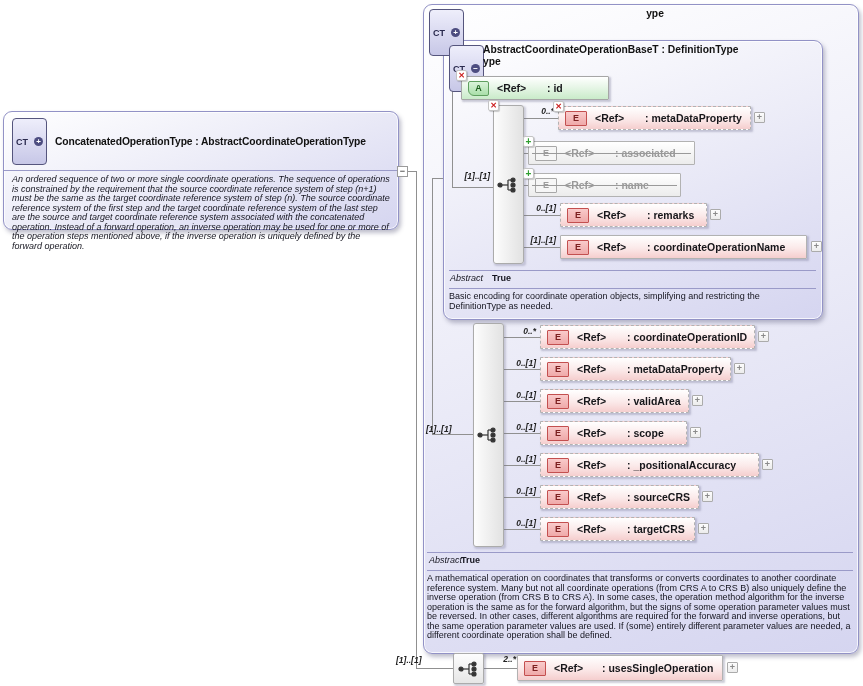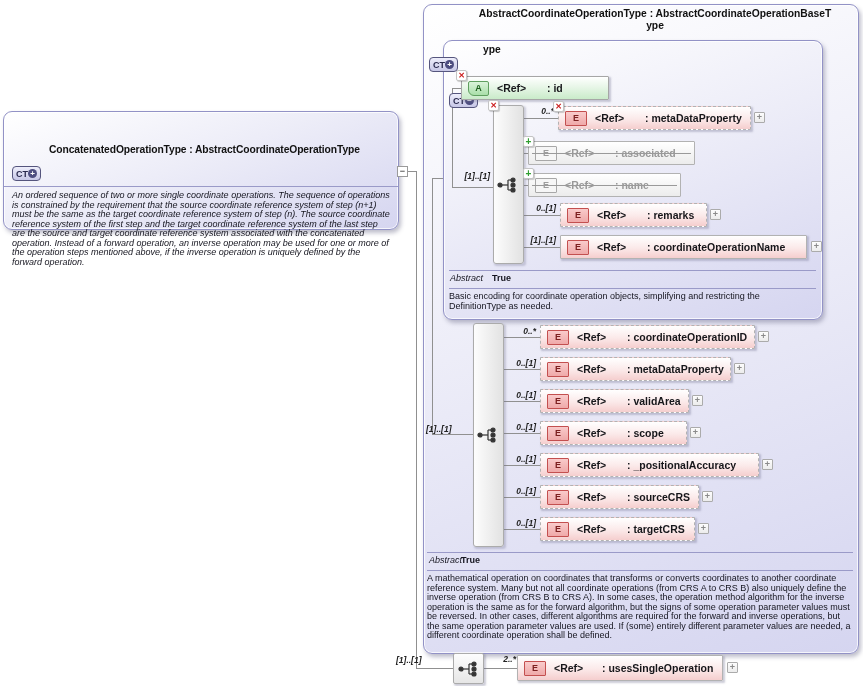--- a/index.html
+++ b/index.html
@@ -8,24 +8,24 @@
 
   
   .ctbox{position:absolute;border:1px solid #9292c6;border-radius:9px;
          background:linear-gradient(160deg,#ffffff 0%,#ededf8 45%,#d5d5f0 100%);
          box-shadow:2px 3px 4px rgba(110,110,140,.45), inset 0 0 0 1px rgba(255,255,255,.75);}
   .ct-header{display:flex;align-items:center;gap:8px;padding:6px 8px 5px 8px;
              border-bottom:1px solid #9a9ac8;}
   .ct-title{font-size:10.3px;font-weight:bold;color:#111;white-space:nowrap;letter-spacing:-.1px;}
   .ct-title-block{position:absolute;font-size:10.3px;font-weight:bold;color:#111;line-height:12px;white-space:nowrap;}
 
-  .ct-icon{display:inline-flex;align-items:center;gap:0;height:13px;padding:0 3px;
+  .ct-icon{display:inline-flex;align-items:center;gap:6px;height:13px;padding:16px 3px;
            border:1px solid #55557d;border-radius:4px;flex:none;
            background:linear-gradient(180deg,#eeeefb,#c7c7e7);
-           font-size:9px;font-weight:bold;color:#2a2a4e;margin-top:48px;}
+           font-size:9px;font-weight:bold;color:#2a2a4e;}
   .ct-icon .circ{display:inline-block;width:9px;height:9px;border-radius:50%;
                  background:#4d4d80;color:#ffffff;font-size:8px;line-height:9px;
                  text-align:center;font-weight:bold;}
   .ct-icon-abs{position:absolute;z-index:4;}
 
   .desc{position:absolute;font-size:9px;line-height:9.5px;color:#15151f;z-index:4;}
   .ct-header-desc{font-size:9px;font-style:italic;line-height:9.5px;color:#15151f;padding:4px 8px;}
 
   
   .el{position:absolute;height:24px;box-sizing:border-box;z-index:5;
@@ -130,29 +130,29 @@
       <line x1="502" y1="497" x2="540" y2="497"></line>
       <line x1="502" y1="529" x2="540" y2="529"></line>
     </g>
   </svg>
 
   <span class="ct-icon ct-icon-abs" style="left:429px;top:9px;">
     <span>CT</span>
     <span class="circ">+</span>
   </span>
   <div class="ct-title-block" style="left:457px;top:8px;width:396px;text-align:center;z-index:4;">
-    <div>AbstractCoordinateOperationType : AbstractCoordinateOperationBaseT</div>
     <div>ype</div>
   </div>
 
   <span class="ct-icon ct-icon-abs" style="left:449px;top:45px;">
     <span>CT</span>
     <span class="circ">−</span>
   </span>
   <div class="ct-title-block" style="left:483px;top:44px;z-index:4;">
+    <div>AbstractCoordinateOperationBaseT : DefinitionType</div>
     <div>ype</div>
   </div>
 
   <div class="el attr" style="left:461px;top:76px;width:148px;">
     <span class="a-icon">A</span>
     <span class="ref">&lt;Ref&gt;</span>
     <span>: id</span>
   </div>
   <span class="badge x" style="left:456px;top:70px;">✕</span>
 

